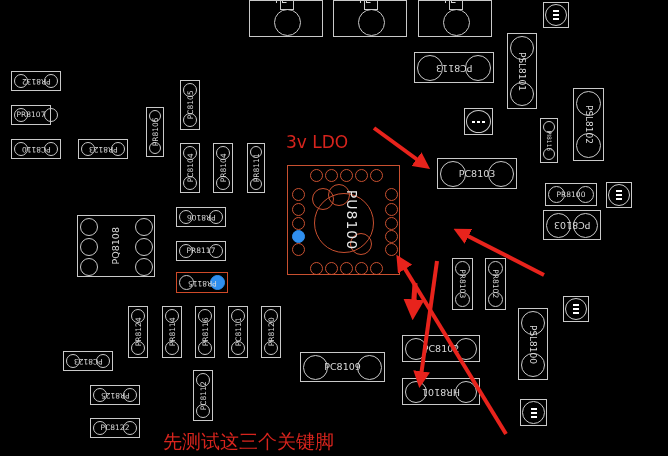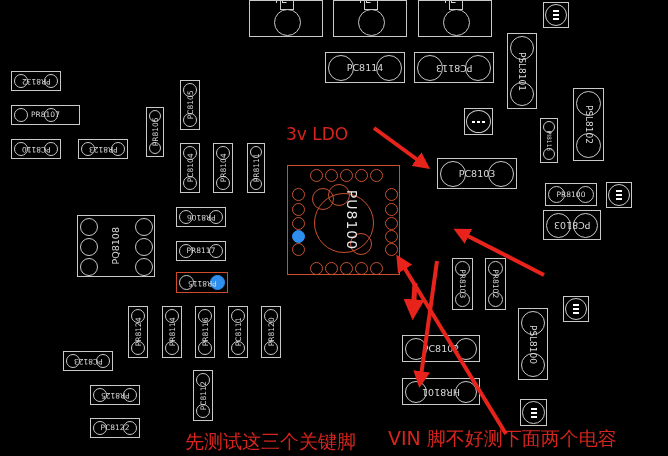--- a/index.html
+++ b/index.html
@@ -49,21 +49,21 @@
       <div class="notch" style="left: 30px; top: 0px; width: 14px; height: 9px;"></div>
       <span class="lbl" style="position: absolute; top: -6px; left: 25px; font-size: 10px;">PL</span>
     </div>
     <div class="comp" style="left: 11px; top: 71px; width: 50px; height: 20px;">
       <div class="pad" style="left: 2px; top: 2px; width: 14px; height: 14px;"></div>
       <div class="pad" style="left: 32px; top: 2px; width: 14px; height: 14px;"></div>
       <div class="lblwrap">
         <span class="lbl r180" style="font-size: 7.5px;">PR8132</span>
       </div>
     </div>
-    <div class="comp" style="left: 11px; top: 105px; width: 69px; height: 20px;">
+    <div class="comp" style="left: 11px; top: 105px; width: 40px; height: 20px;">
       <div class="pad" style="left: 2px; top: 2px; width: 14px; height: 14px;"></div>
       <div class="pad" style="left: 32px; top: 2px; width: 14px; height: 14px;"></div>
       <div class="lblwrap">
         <span class="lbl" style="font-size: 7.5px;">PR8107</span>
       </div>
     </div>
     <div class="comp" style="left: 11px; top: 139px; width: 50px; height: 20px;">
       <div class="pad" style="left: 2px; top: 2px; width: 14px; height: 14px;"></div>
       <div class="pad" style="left: 32px; top: 2px; width: 14px; height: 14px;"></div>
       <div class="lblwrap">
@@ -112,27 +112,20 @@
         <span class="lbl r180" style="font-size: 7.5px;">PR8125</span>
       </div>
     </div>
     <div class="comp" style="left: 90px; top: 418px; width: 50px; height: 20px;">
       <div class="pad" style="left: 2px; top: 2px; width: 14px; height: 14px;"></div>
       <div class="pad" style="left: 32px; top: 2px; width: 14px; height: 14px;"></div>
       <div class="lblwrap">
         <span class="lbl" style="font-size: 7.5px;">PC8122</span>
       </div>
     </div>
-    <div class="comp" style="left: 325px; top: 52px; width: 80px; height: 31px;">
-      <div class="pad" style="left: 2px; top: 1.5px; width: 26px; height: 26px;"></div>
-      <div class="pad" style="left: 50px; top: 1.5px; width: 26px; height: 26px;"></div>
-      <div class="lblwrap">
-        <span class="lbl" style="font-size: 9.5px;">PC8114</span>
-      </div>
-    </div>
     <div class="comp" style="left: 414px; top: 52px; width: 80px; height: 31px;">
       <div class="pad" style="left: 2px; top: 1.5px; width: 26px; height: 26px;"></div>
       <div class="pad" style="left: 50px; top: 1.5px; width: 26px; height: 26px;"></div>
       <div class="lblwrap">
         <span class="lbl r180" style="font-size: 9.5px;">PC8113</span>
       </div>
     </div>
     <div class="comp" style="left: 437px; top: 158px; width: 80px; height: 31px;">
       <div class="pad" style="left: 2px; top: 1.5px; width: 26px; height: 26px;"></div>
       <div class="pad" style="left: 50px; top: 1.5px; width: 26px; height: 26px;"></div>
@@ -145,20 +138,27 @@
       <div class="pad" style="left: 31px; top: 2px; width: 17px; height: 17px;"></div>
       <div class="lblwrap">
         <span class="lbl" style="font-size: 7.5px;">PR8100</span>
       </div>
     </div>
     <div class="comp" style="left: 543px; top: 210px; width: 58px; height: 30px;">
       <div class="pad" style="left: 2px; top: 1.5px; width: 25px; height: 25px;"></div>
       <div class="pad" style="left: 29px; top: 1.5px; width: 25px; height: 25px;"></div>
       <div class="lblwrap">
         <span class="lbl r180" style="font-size: 9.5px;">PC8103</span>
+      </div>
+    </div>
+    <div class="comp" style="left: 300px; top: 352px; width: 85px; height: 30px;">
+      <div class="pad" style="left: 2px; top: 1.5px; width: 25px; height: 25px;"></div>
+      <div class="pad" style="left: 56px; top: 1.5px; width: 25px; height: 25px;"></div>
+      <div class="lblwrap">
+        <span class="lbl" style="font-size: 9.5px;">PC8109</span>
       </div>
     </div>
     <div class="comp" style="left: 402px; top: 335px; width: 78px; height: 27px;">
       <div class="pad" style="left: 2px; top: 1.5px; width: 22px; height: 22px;"></div>
       <div class="pad" style="left: 52px; top: 1.5px; width: 22px; height: 22px;"></div>
       <div class="lblwrap">
         <span class="lbl" style="font-size: 9.5px;">PC8102</span>
       </div>
     </div>
     <div class="comp" style="left: 402px; top: 378px; width: 78px; height: 27px;">
@@ -360,23 +360,22 @@
       </div>
     </div>
     <div class="icon" style="left: 464px; top: 108px; width: 29px; height: 27px;">
       <div class="circ" style="left: 1px; top: 1px; width: 25px; height: 23px;"></div>
       <div class="dots">
         <i></i>
         <i></i>
         <i></i>
       </div>
     </div>
-    <span class="ann" style="left: 286px; top: 124px; font-size: 17px; color: rgb(215, 36, 29);">3v LDO</span>
-    <span class="ann" style="left: 163px; top: 429px; font-size: 19px; color: rgb(215, 36, 29); margin-left: 22px;">先测试这三个关键脚</span>
-    <span class="ann" style="left: 388px; top: 426px; font-size: 19px; color: rgb(215, 36, 29);">VIN 脚不好测下面两个电容</span>
+    <span class="ann" style="left: 286px; top: 132px; font-size: 17px; color: rgb(215, 36, 29);">3v LDO</span>
+    <span class="ann" style="left: 163px; top: 429px; font-size: 19px; color: rgb(215, 36, 29);">先测试这三个关键脚</span>
     <svg class="arrows" width="668" height="456">
       <defs>
         <marker id="ah" viewBox="0 0 10 10" refX="7" refY="5" markerWidth="4.2" markerHeight="4.2" orient="auto-start-reverse">
           <path d="M0,0 L10,5 L0,10 z" fill="#e8231c"></path>
         </marker>
       </defs>
       <line x1="374" y1="128" x2="426" y2="166" stroke="#e8231c" stroke-width="4" marker-end="url(#ah)"></line>
       <line x1="544" y1="275" x2="458" y2="231" stroke="#e8231c" stroke-width="4" marker-end="url(#ah)"></line>
       <line x1="415" y1="283" x2="413" y2="314" stroke="#e8231c" stroke-width="5" marker-end="url(#ah)"></line>
       <line x1="437" y1="261" x2="420" y2="383" stroke="#e8231c" stroke-width="4" marker-end="url(#ah)"></line>

